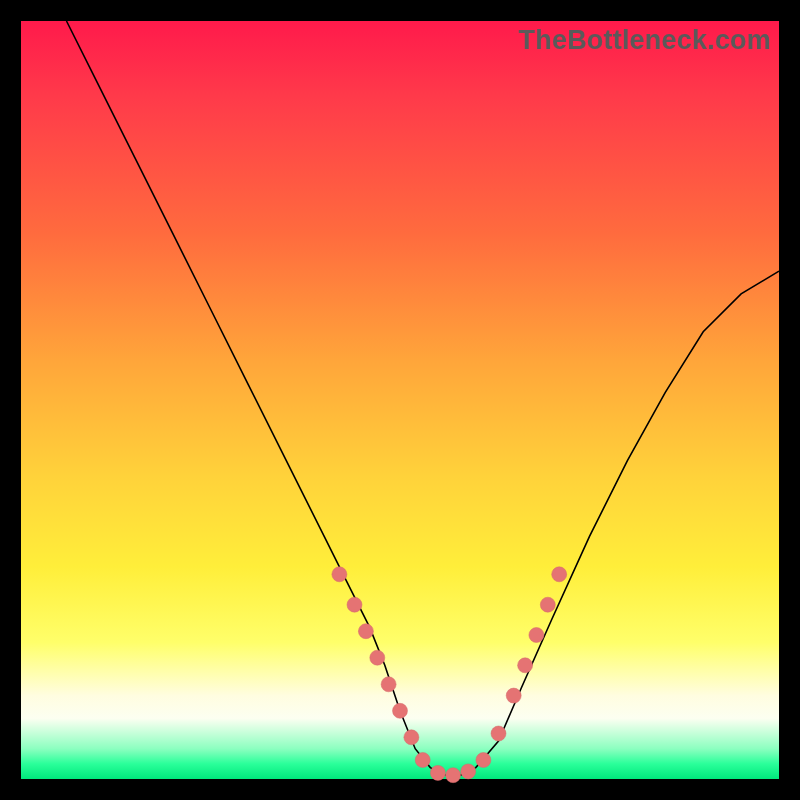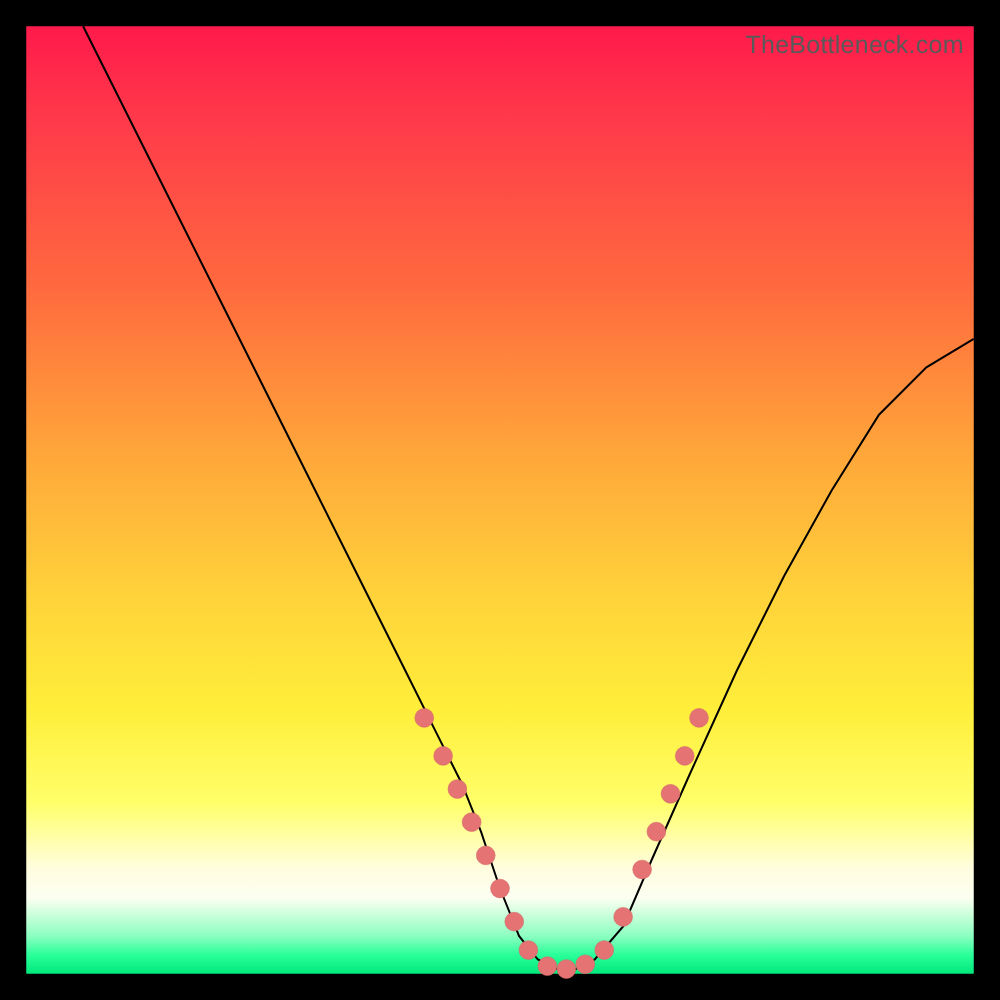--- a/index.html
+++ b/index.html
@@ -39,22 +39,22 @@
       #8cffc0 96%,
       #2aff9a 98%,
       #00e87c 100%
     );
   }
   .watermark {
     position: absolute;
     top: 4px;
     right: 8px;
     color: #5a5a5a;
-    font-size: 20px;
-    font-weight: 400;
+    font-size: 27px;
+    font-weight: 700;
     letter-spacing: 0.2px;
     user-select: none;
     text-align: center;
   }
   svg.curve {
     position: absolute;
     left: 0;
     top: 0;
     width: 758px;
     height: 758px;

